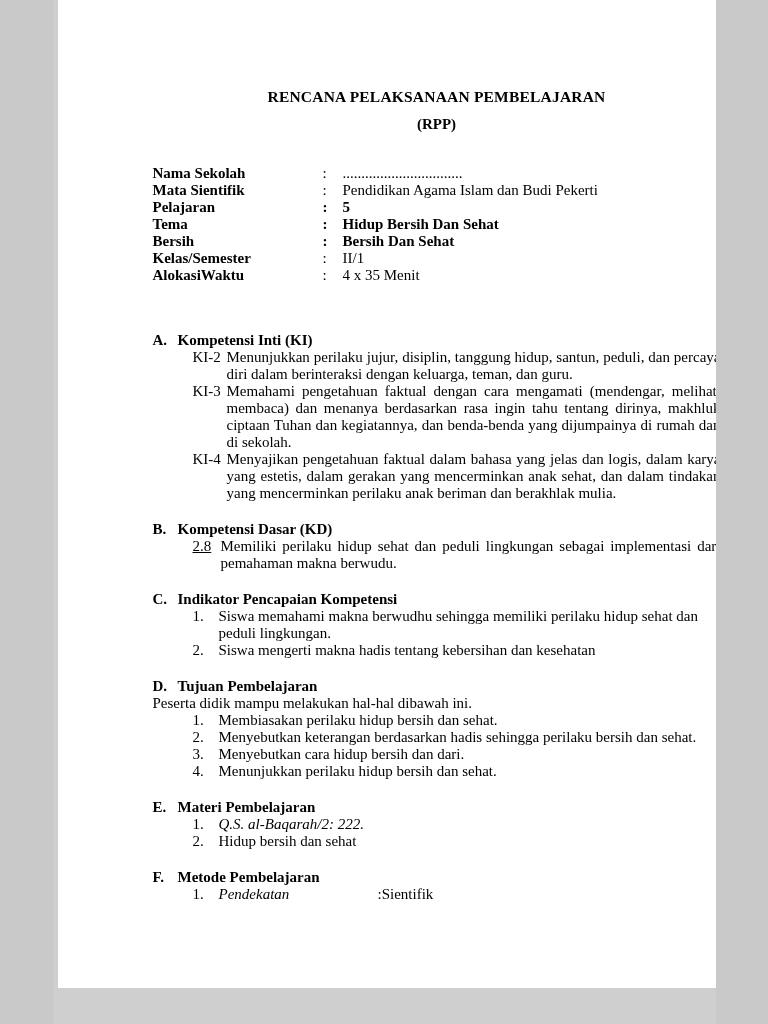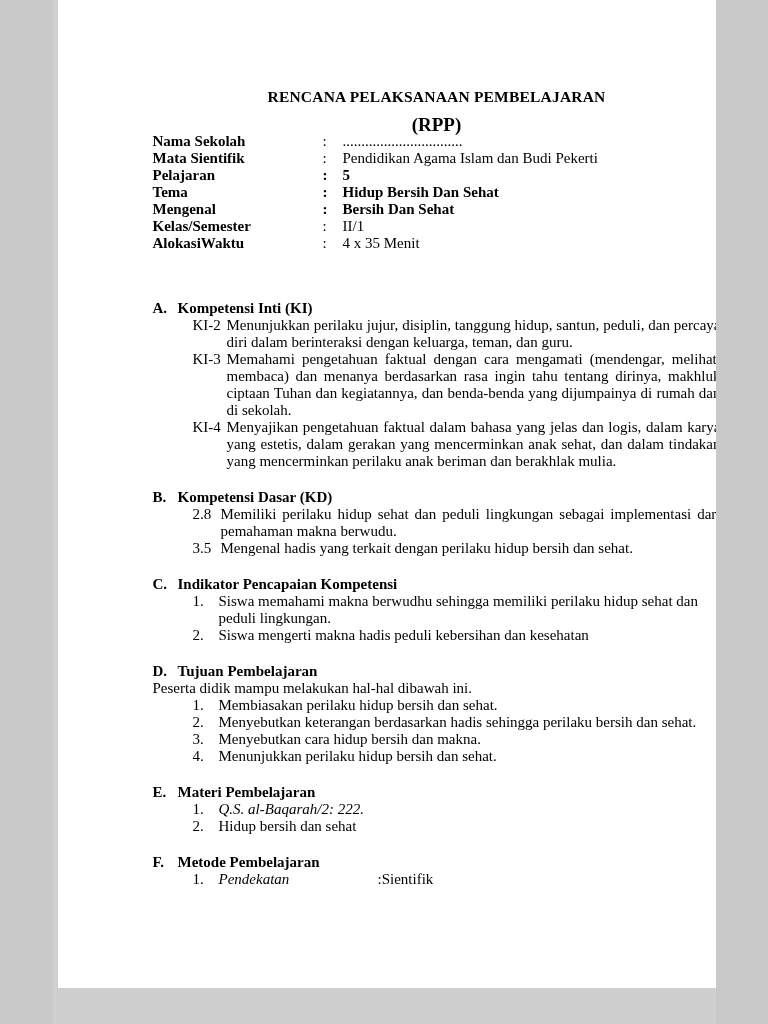--- a/index.html
+++ b/index.html
@@ -20,40 +20,40 @@
     top: 0; left: 5px;
     width: 758px; height: 988px;
     background: #ffffff;
     padding: 88px 95px 0 95px;
     color: #000;
     font-size: 15px;
     line-height: 17px;
   }
   .title-block { text-align: center; }
   .doc-title { font-size: 15.5px; font-weight: bold; letter-spacing: 0.2px; }
-  .doc-subtitle { font-size: 19px; font-weight: bold; margin-top: 11px; }
-
-  .meta { }
+  .doc-subtitle { font-size: 15px; font-weight: bold; margin-top: 11px; }
+
+  .meta { margin-top: 32px; }
   .meta-row { display: flex; }
   .meta-label { width: 170px; font-weight: bold; flex: none; }
   .meta-sep { width: 20px; flex: none; }
   .meta-value { flex: 1; }
   .bold { font-weight: bold; }
 
   .section { margin-top: 19px; }
   .section.first { margin-top: 48px; }
   .sec-heading { display: flex; font-weight: bold; }
   .sec-letter { width: 25px; flex: none; }
   .sec-body { margin-left: 40px; }
   .intro { margin-left: 0; }
 
   .item { display: flex; }
   .marker { flex: none; }
   .m34 { width: 34px; }
-  .m28 { width: 28px; }
+  .m28 { width: 28px; text-decoration: underline; }
   .m26 { width: 26px; }
   .text { flex: 1; }
   .just { text-align: justify; }
   .italic { font-style: italic; }
   .f-label { display: inline-block; width: 159px; font-style: italic; }
 </style>
 </head>
 <body>
 
 <div class="canvas">
@@ -79,21 +79,21 @@
         <span class="meta-label">Pelajaran</span>
         <span class="meta-sep bold">:</span>
         <span class="meta-value bold">5</span>
       </div>
       <div class="meta-row">
         <span class="meta-label">Tema</span>
         <span class="meta-sep bold">:</span>
         <span class="meta-value bold">Hidup Bersih Dan Sehat</span>
       </div>
       <div class="meta-row">
-        <span class="meta-label">Mengenal</span>
+        <span class="meta-label">Bersih</span>
         <span class="meta-sep bold">:</span>
         <span class="meta-value bold">Bersih Dan Sehat</span>
       </div>
       <div class="meta-row">
         <span class="meta-label">Kelas/Semester</span>
         <span class="meta-sep">:</span>
         <span class="meta-value">II/1</span>
       </div>
       <div class="meta-row">
         <span class="meta-label">AlokasiWaktu</span>
@@ -126,40 +126,36 @@
     <div class="section">
       <div class="sec-heading">
         <span class="sec-letter">B.</span>
         <span>Kompetensi Dasar (KD)</span>
       </div>
       <div class="sec-body">
         <div class="item">
           <span class="marker m28">2.8</span>
           <span class="text just">Memiliki perilaku hidup sehat dan peduli lingkungan sebagai implementasi dari pemahaman makna berwudu.</span>
         </div>
-        <div class="item">
-          <span class="marker m28">3.5</span>
-          <span class="text just">Mengenal hadis yang terkait dengan perilaku hidup bersih dan sehat.</span>
-        </div>
       </div>
     </div>
 
     <div class="section">
       <div class="sec-heading">
         <span class="sec-letter">C.</span>
         <span>Indikator Pencapaian Kompetensi</span>
       </div>
       <div class="sec-body">
         <div class="item">
           <span class="marker m26">1.</span>
           <span class="text">Siswa memahami makna berwudhu sehingga memiliki perilaku hidup sehat dan peduli lingkungan.</span>
         </div>
         <div class="item">
           <span class="marker m26">2.</span>
-          <span class="text">Siswa mengerti makna hadis peduli kebersihan dan kesehatan</span>
+          <span class="text">Siswa mengerti makna hadis tentang kebersihan dan kesehatan</span>
         </div>
       </div>
     </div>
 
     <div class="section">
       <div class="sec-heading">
         <span class="sec-letter">D.</span>
         <span>Tujuan Pembelajaran</span>
       </div>
       <div class="intro">Peserta didik mampu melakukan hal-hal dibawah ini.</div>
@@ -167,21 +163,21 @@
         <div class="item">
           <span class="marker m26">1.</span>
           <span class="text">Membiasakan perilaku hidup bersih dan sehat.</span>
         </div>
         <div class="item">
           <span class="marker m26">2.</span>
           <span class="text">Menyebutkan keterangan berdasarkan hadis sehingga perilaku bersih dan sehat.</span>
         </div>
         <div class="item">
           <span class="marker m26">3.</span>
-          <span class="text">Menyebutkan cara hidup bersih dan makna.</span>
+          <span class="text">Menyebutkan cara hidup bersih dan dari.</span>
         </div>
         <div class="item">
           <span class="marker m26">4.</span>
           <span class="text">Menunjukkan perilaku hidup bersih dan sehat.</span>
         </div>
       </div>
     </div>
 
     <div class="section">
       <div class="sec-heading">

